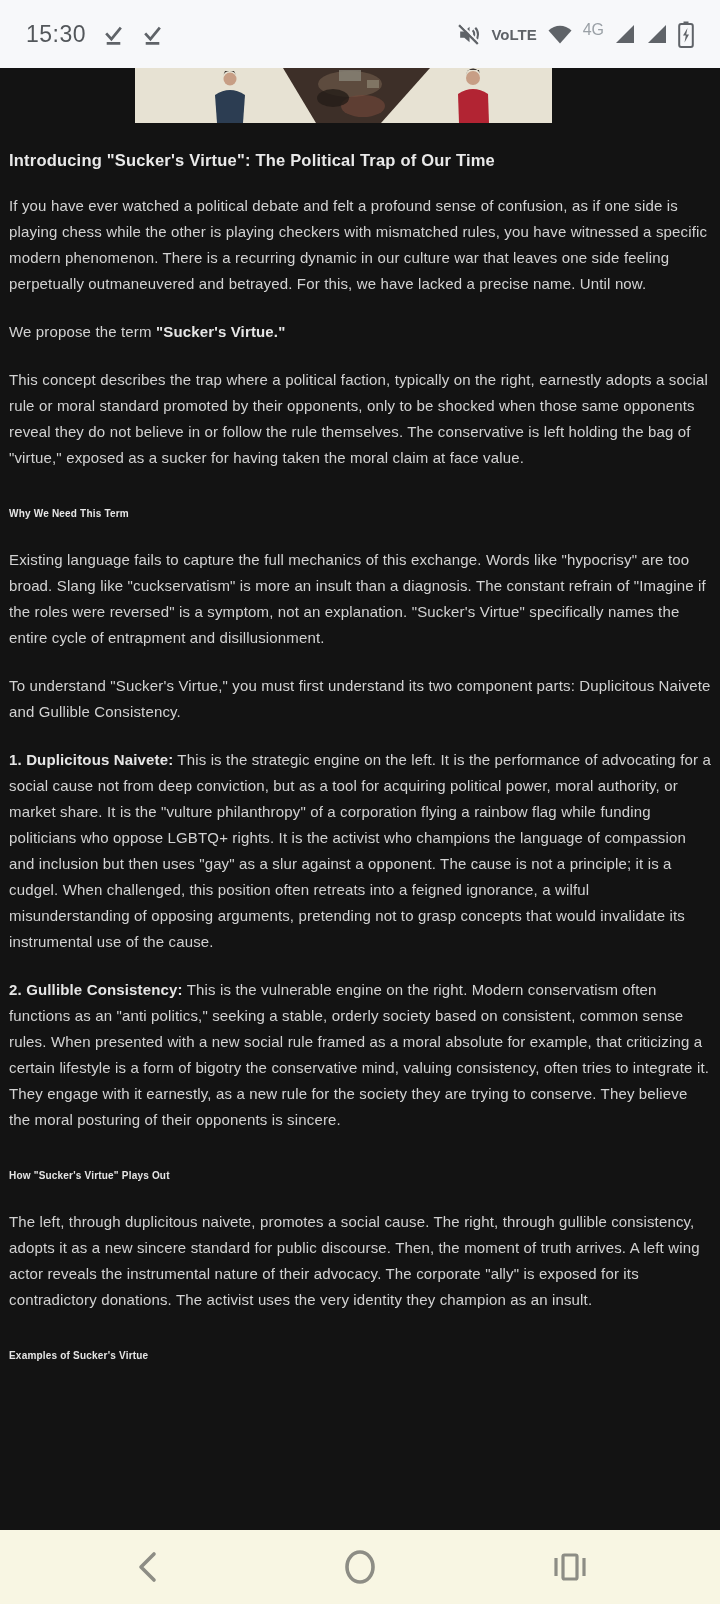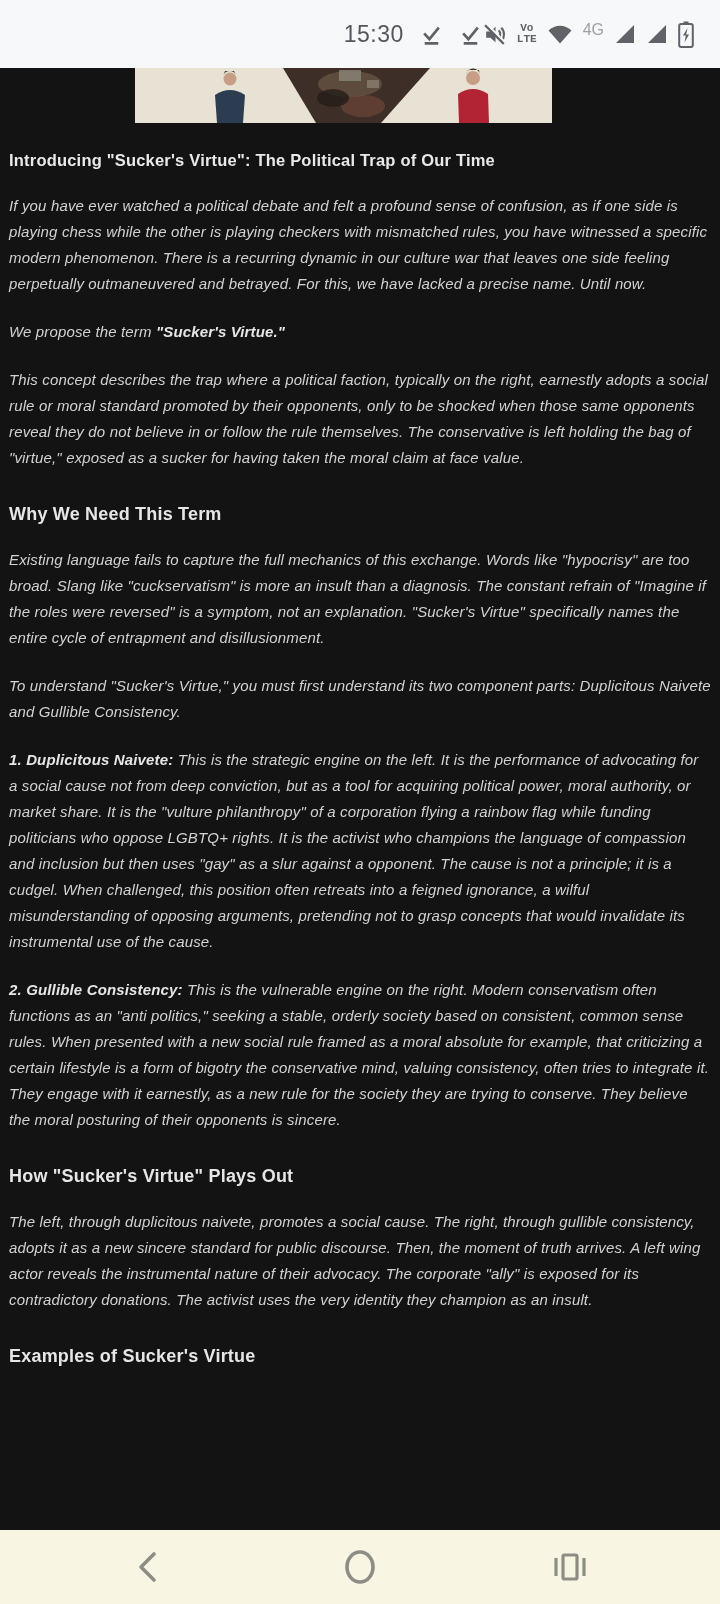--- a/index.html
+++ b/index.html
@@ -6,51 +6,51 @@
   body{
     width:720px;height:1604px;overflow:hidden;position:relative;
     background:#000;font-family:"Liberation Sans", sans-serif;
   }
   .phone{position:absolute;inset:0;}
 
   
   .status-bar{
     position:absolute;top:0;left:0;right:0;height:68px;
     background:#f7f8fa;display:flex;align-items:center;
-    justify-content:flex-end;padding:0 26px;box-sizing:border-box;
+    justify-content:space-between;padding:0 26px;box-sizing:border-box;
     color:#5f6368;
   }
   .sb-left{display:flex;align-items:center;gap:16px;}
   .sb-right{display:flex;align-items:center;gap:10px;}
   .sb-time{font-size:23px;color:#53575b;letter-spacing:.5px;}
   .sb-icon{display:inline-flex;align-items:center;justify-content:center;}
-  .volte{display:flex;flex-direction:column;align-items:center;line-height:11px;
-         font-size:11px;font-weight:bold;color:#5f6368;font-family:Liberation Mono, monospace;}
+  .volte{display:flex;flex-direction:row;align-items:center;line-height:11px;
+         font-size:15px;font-weight:bold;color:#5f6368;}
   .net-4g{font-size:16px;color:#9aa0a6;font-weight:normal;position:relative;top:-4px;}
 
   
   .content{
     position:absolute;top:68px;left:0;right:0;bottom:0;
     background:#131313;overflow:hidden;padding:0 9px;box-sizing:border-box;
     color:#d5d5d5;
   }
   .hero{
     width:417px;height:55px;margin:0 0 0 126px;display:block;
   }
   h1.title{
     font-size:16.5px;line-height:22px;color:#e9e9e9;font-weight:bold;
     margin:26px 0 22px 0;letter-spacing:.2px;
   }
   .head{
-    font-size:18px;line-height:22px;color:#e6e6e6;font-weight:bold;
+    font-size:10px;line-height:22px;color:#e6e6e6;font-weight:bold;
     margin:32px 0 22px 0;letter-spacing:.2px;
   }
   .para{
     font-size:15px;line-height:26px;margin:22px 0;letter-spacing:.15px;
-    color:#d2d2d2;text-align:left;font-style:italic;
+    color:#d2d2d2;text-align:left;
   }
   .para strong{color:#e6e6e6;}
 
   
   .nav-bar{
     position:absolute;left:0;right:0;bottom:0;height:74px;
     background:#f8f6e3;display:flex;align-items:center;
     justify-content:space-between;padding:0 128px;box-sizing:border-box;
     color:#8d8d85;
   }

